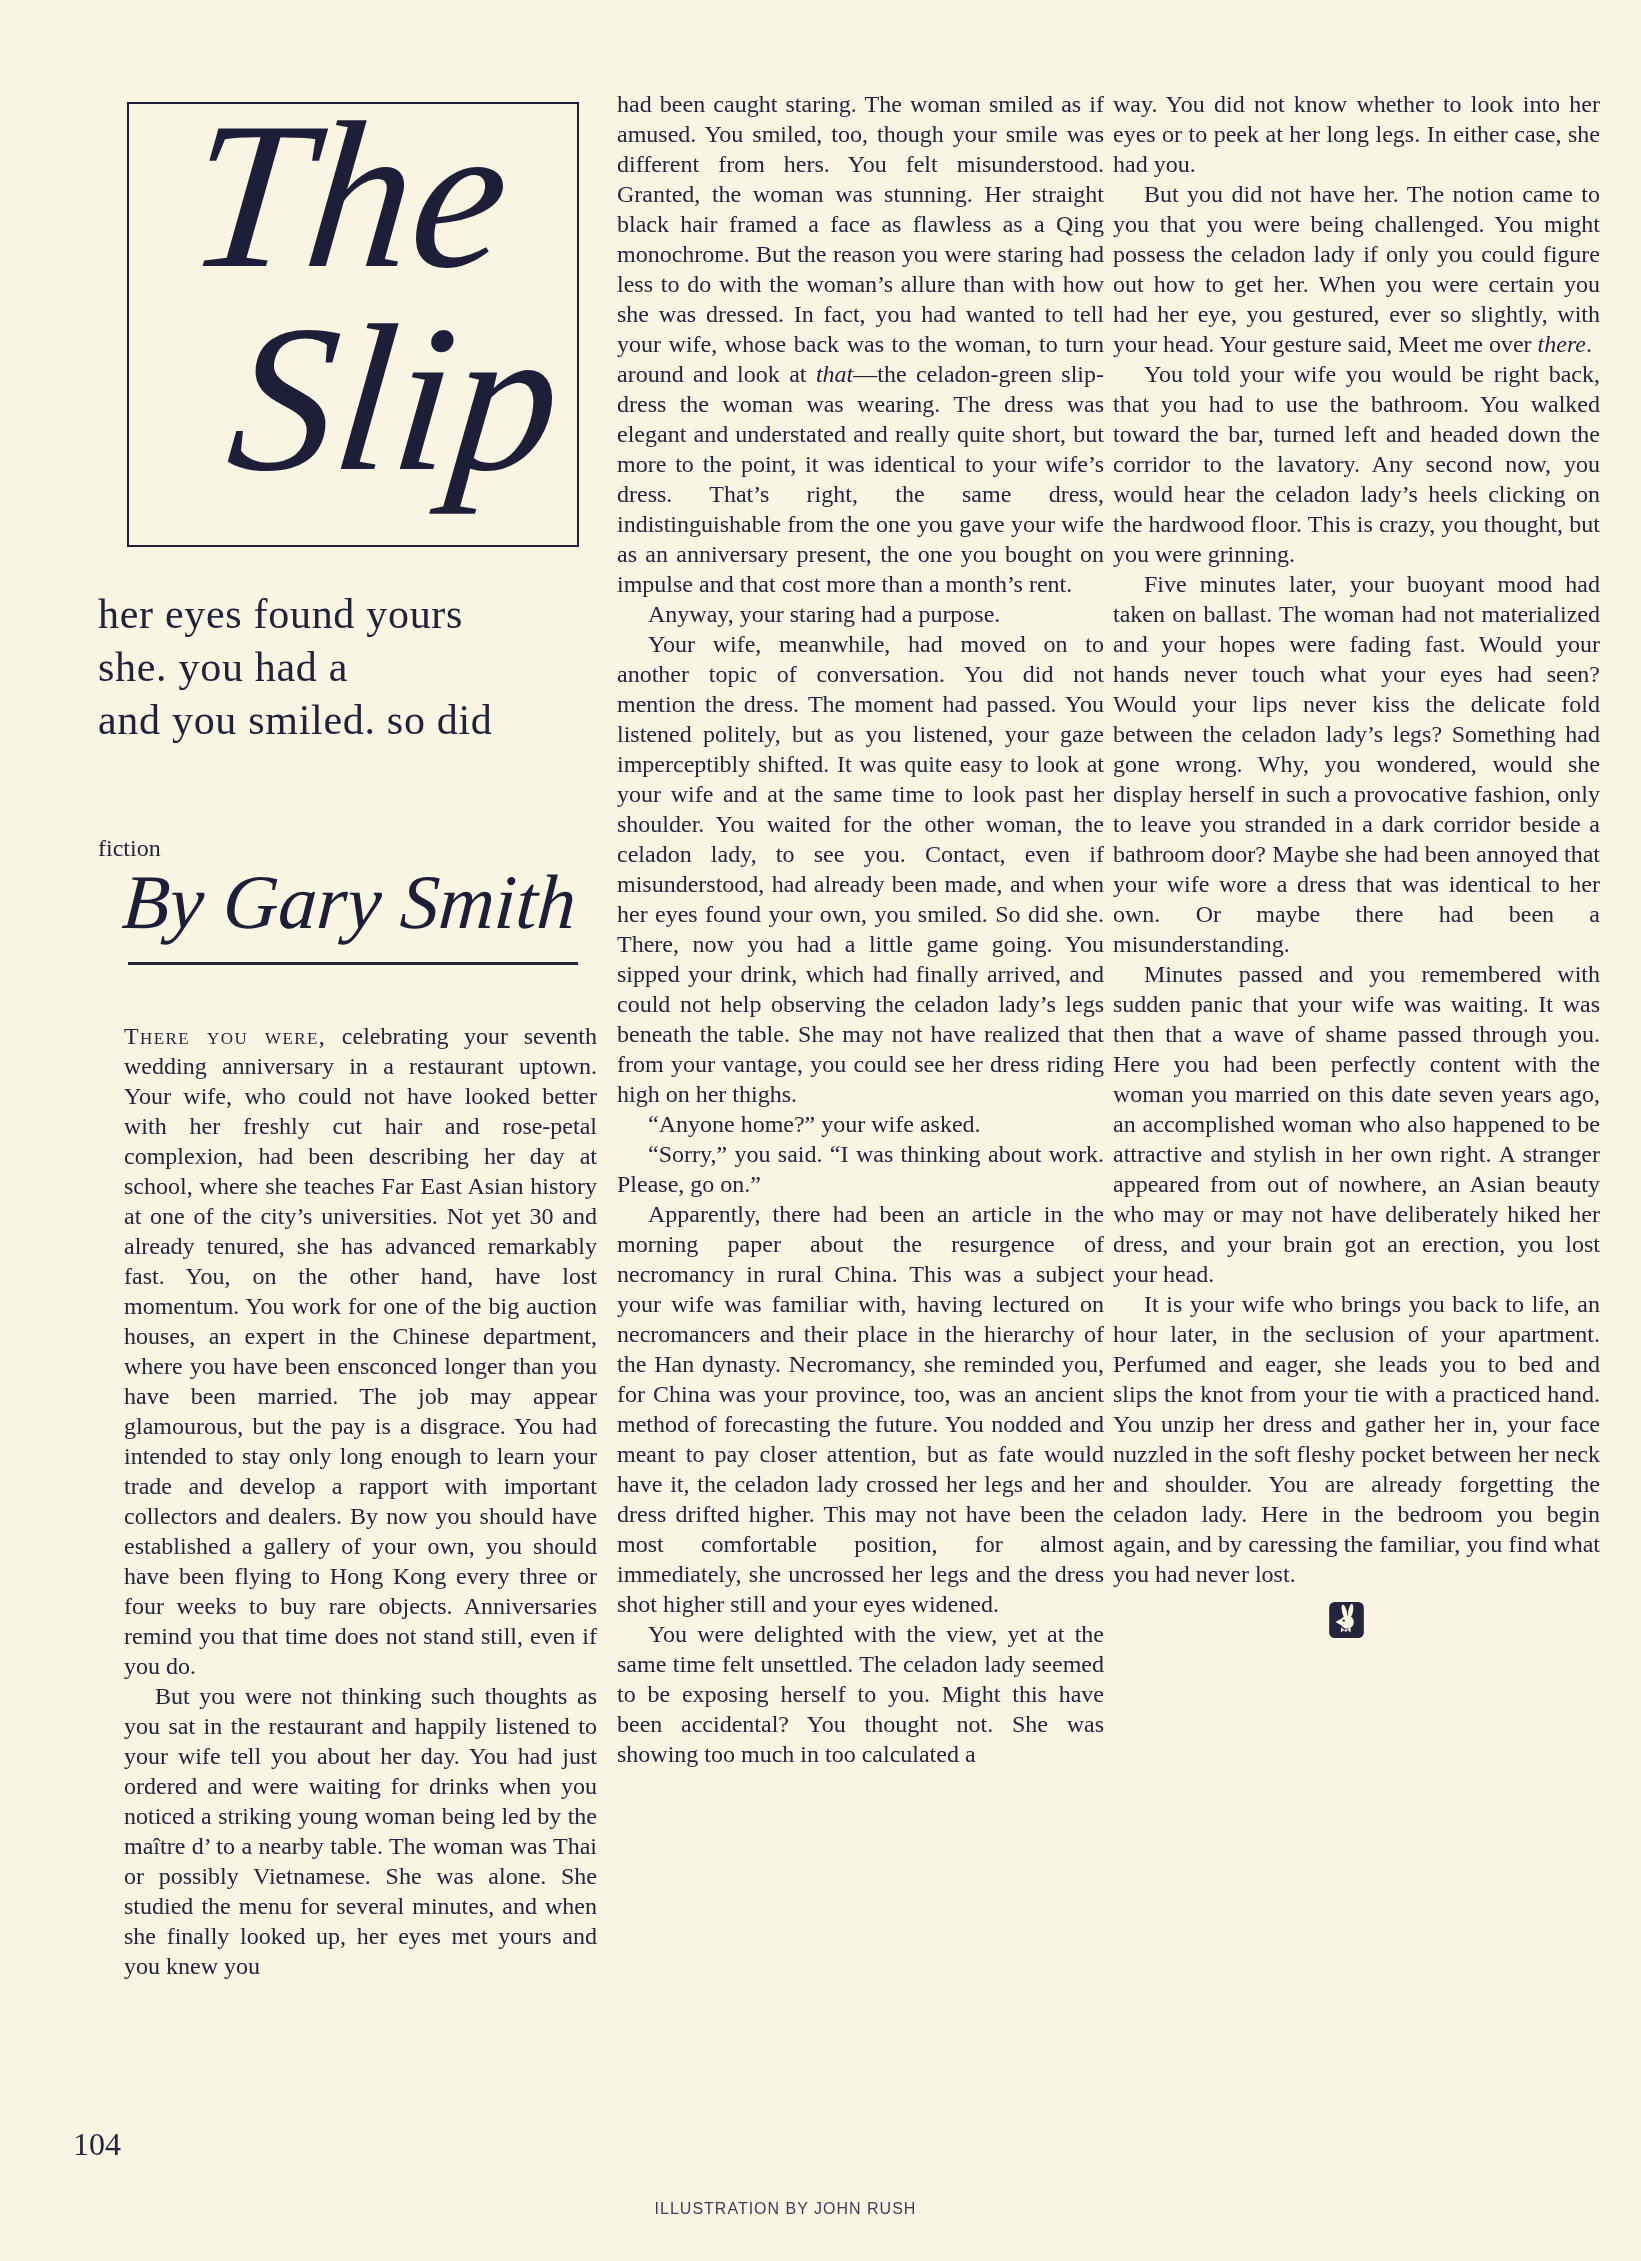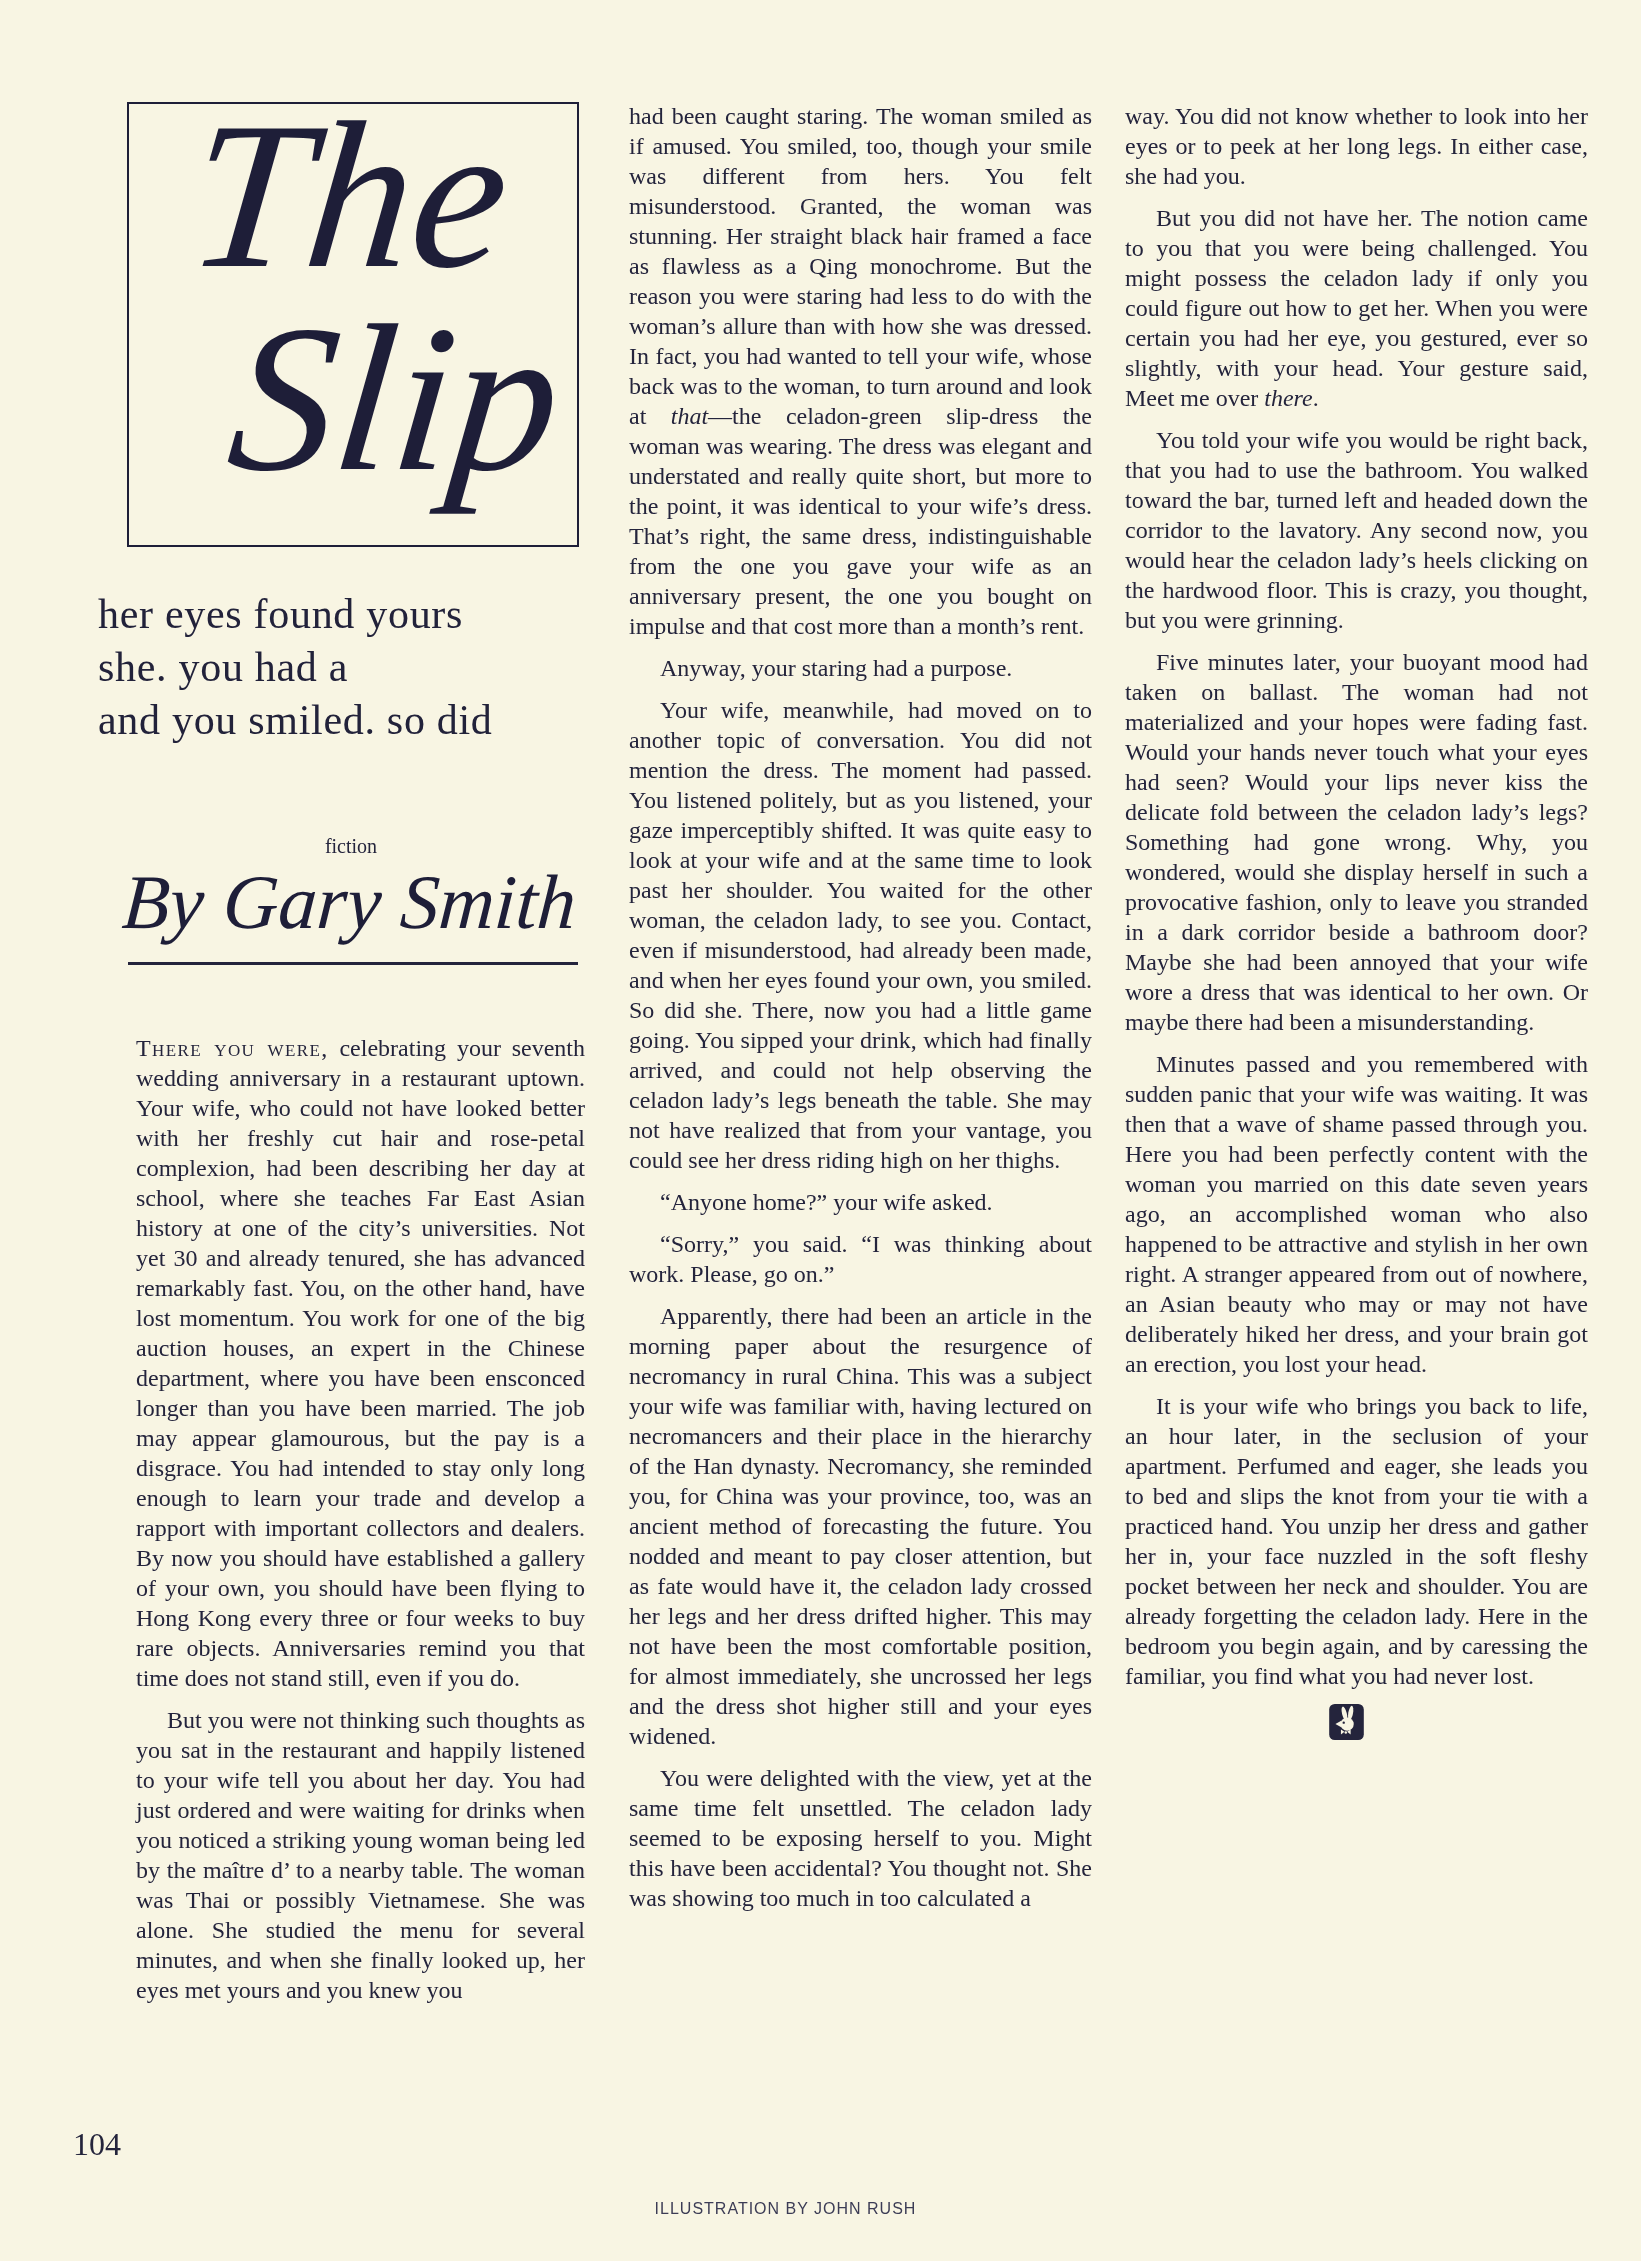--- a/index.html
+++ b/index.html
@@ -19,37 +19,37 @@
   .title-line.l1{left:63px;top:-14px;font-size:210px;}
   .title-line.l2{left:103px;top:189px;font-size:210px;}
   
   .deck{
     position:absolute;left:98px;top:588px;width:506px;
     font-size:42px;line-height:53px;color:#22223a;
     letter-spacing:0.7px;
   }
   .kicker{
     position:absolute;left:98px;top:835px;width:506px;
-    text-align:center;font-size:20px;color:#24243c;
+    font-size:24px;color:#24243c;
   }
   .byline{
     position:absolute;left:77px;top:860px;width:545px;
     text-align:center;font-size:77px;line-height:1.1;white-space:nowrap;
     transform:skewX(-4deg);
   }
   .byline-rule{
     position:absolute;left:128px;top:962px;width:450px;height:2.8px;
     background:#24243c;
   }
   
   .col{
     position:absolute;text-align:justify;
     font-size:24px;line-height:30px;color:#24243c;
   }
-  .col p{margin:12px;padding:0;text-indent:31px;}
+  .col p{margin:0;padding:0;text-indent:31px;}
   .col p.noindent{text-indent:0;}
   .lead{font-variant:small-caps;letter-spacing:1.4px;}
   #col1{left:124px;top:1021px;width:473px;}
   #col2{left:617px;top:89px;width:487px;}
   #col3{left:1113px;top:89px;width:487px;}
   
   .pageno{position:absolute;left:41px;top:2126px;font-size:32px;color:#24243c;margin-left:32px;}
   .credit{
     position:absolute;left:590px;top:2200px;width:391px;text-align:center;
     font-family:Liberation Sans, sans-serif;font-size:16px;

